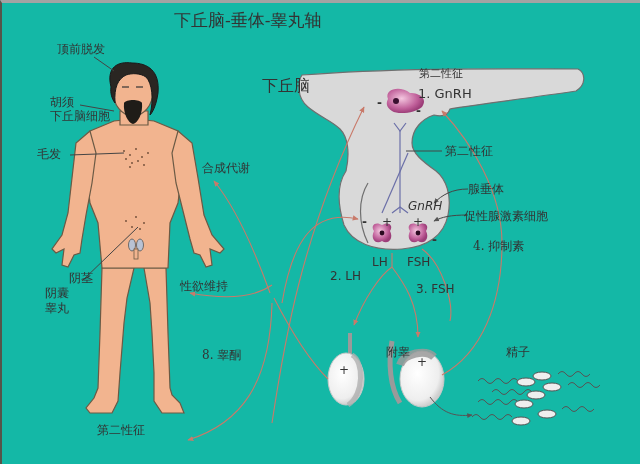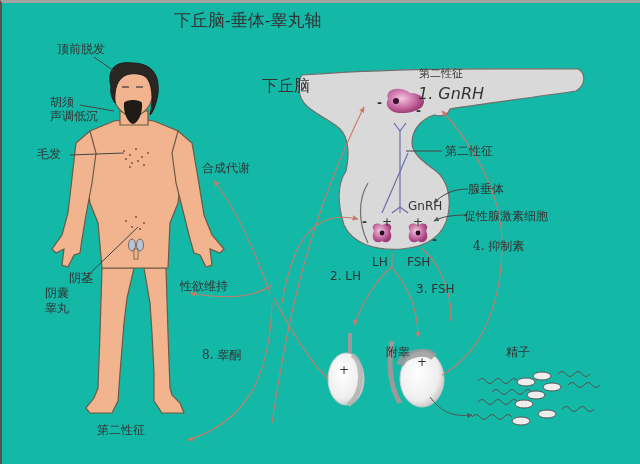--- a/index.html
+++ b/index.html
@@ -169,37 +169,37 @@
       <path d="M420,246 C440,260 452,300 448,318"></path>
     </g>
 
     <path d="M428,394 C440,410 452,414 470,412" stroke="#555" stroke-width="1" fill="none" marker-end="url(#ahg)"></path>
   </svg>
 
   <div class="title">下丘脑-垂体-睾丸轴</div>
 
   <div class="lbl" style="left:55px;top:40px;font-family:Liberation Mono, monospace;">顶前脱发</div>
   <div class="lbl" style="left:48px;top:92px;">胡须</div>
-  <div class="lbl" style="left:48px;top:106px;">声调低沉</div>
+  <div class="lbl" style="left:48px;top:106px;">下丘脑细胞</div>
   <div class="lbl" style="left:35px;top:144px;">毛发</div>
   <div class="lbl" style="left:43px;top:268px;padding-left:24px;">阴茎</div>
   <div class="lbl" style="left:43px;top:283px;">阴囊</div>
   <div class="lbl" style="left:43px;top:298px;">睾丸</div>
   <div class="lbl" style="left:95px;top:420px;">第二性征</div>
 
   <div class="lbl" style="left:200px;top:158px;">合成代谢</div>
   <div class="lbl" style="left:178px;top:276px;">性欲维持</div>
 
   <div class="lbl" style="left:260px;top:76px;font-size:16px;">下丘脑</div>
   <div class="lbl" style="left:417px;top:64px;font-size:11px;">第二性征</div>
-  <div class="lbl sans" style="left:416px;top:84px;font-size:16px;font-style:italic;">1. GnRH</div>
+  <div class="lbl sans" style="left:416px;top:84px;font-size:13px;">1. GnRH</div>
   <div class="lbl" style="left:443px;top:141px;">第二性征</div>
 
   <div class="lbl" style="left:466px;top:179px;">腺垂体</div>
-  <div class="lbl sans" style="left:406px;top:196px;font-size:12px;">GnRH</div>
+  <div class="lbl sans" style="left:406px;top:196px;font-size:12px;font-style:italic;">GnRH</div>
   <div class="lbl" style="left:462px;top:206px;">促性腺激素细胞</div>
   <div class="lbl sans" style="left:370px;top:252px;font-size:12px;">LH</div>
   <div class="lbl sans" style="left:405px;top:252px;font-size:12px;">FSH</div>
 
   <div class="lbl sans" style="left:328px;top:266px;font-size:12px;text-align:right;">2. LH</div>
   <div class="lbl sans" style="left:414px;top:279px;font-size:12px;">3. FSH</div>
   <div class="lbl" style="left:471px;top:236px;">4. 抑制素</div>
   <div class="lbl" style="left:200px;top:345px;">8. 睾酮</div>
 
   <div class="lbl" style="left:384px;top:342px;">附睾</div>

